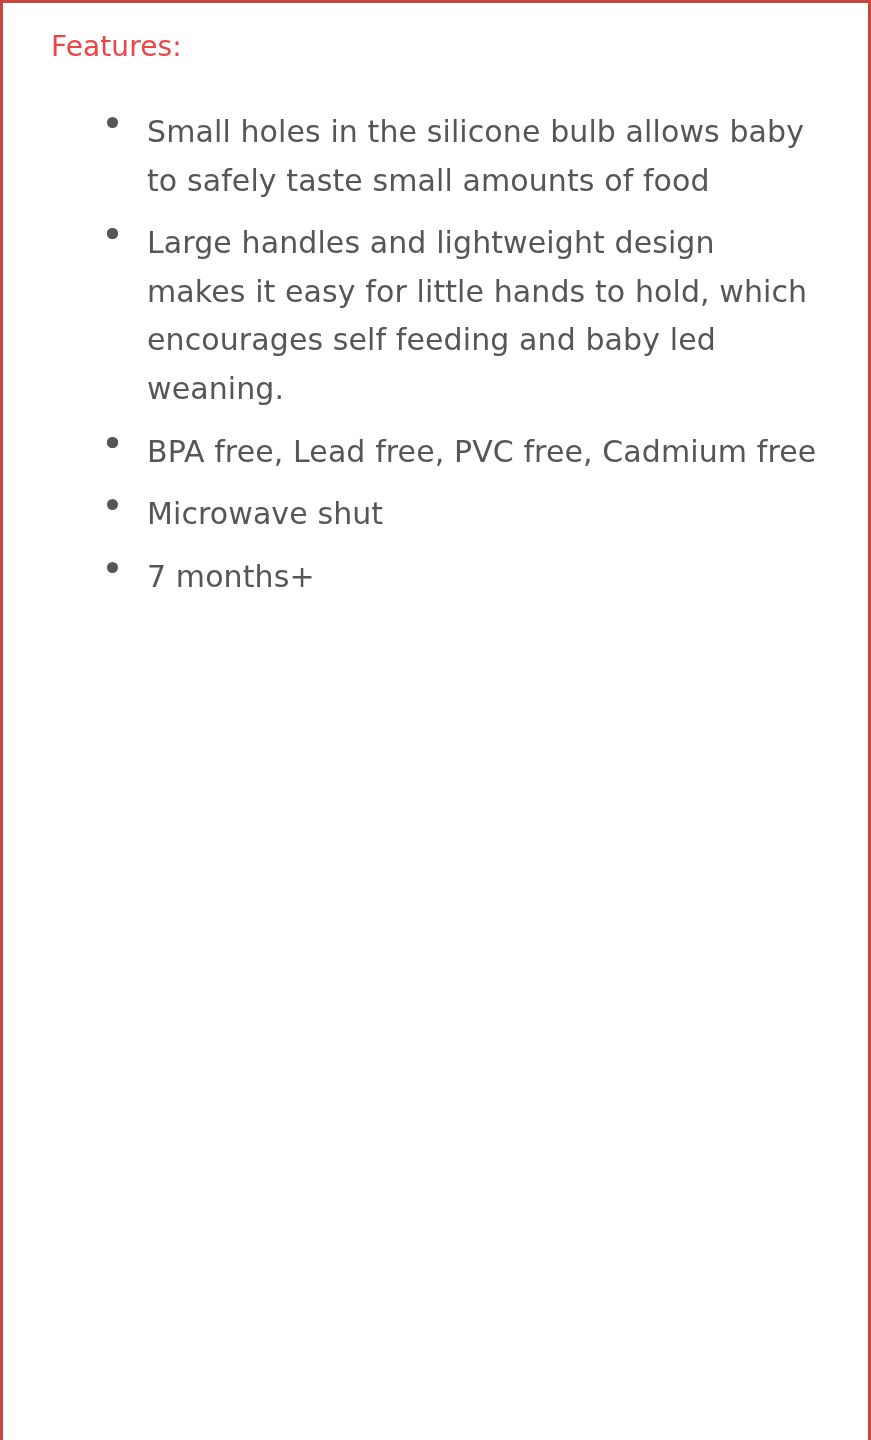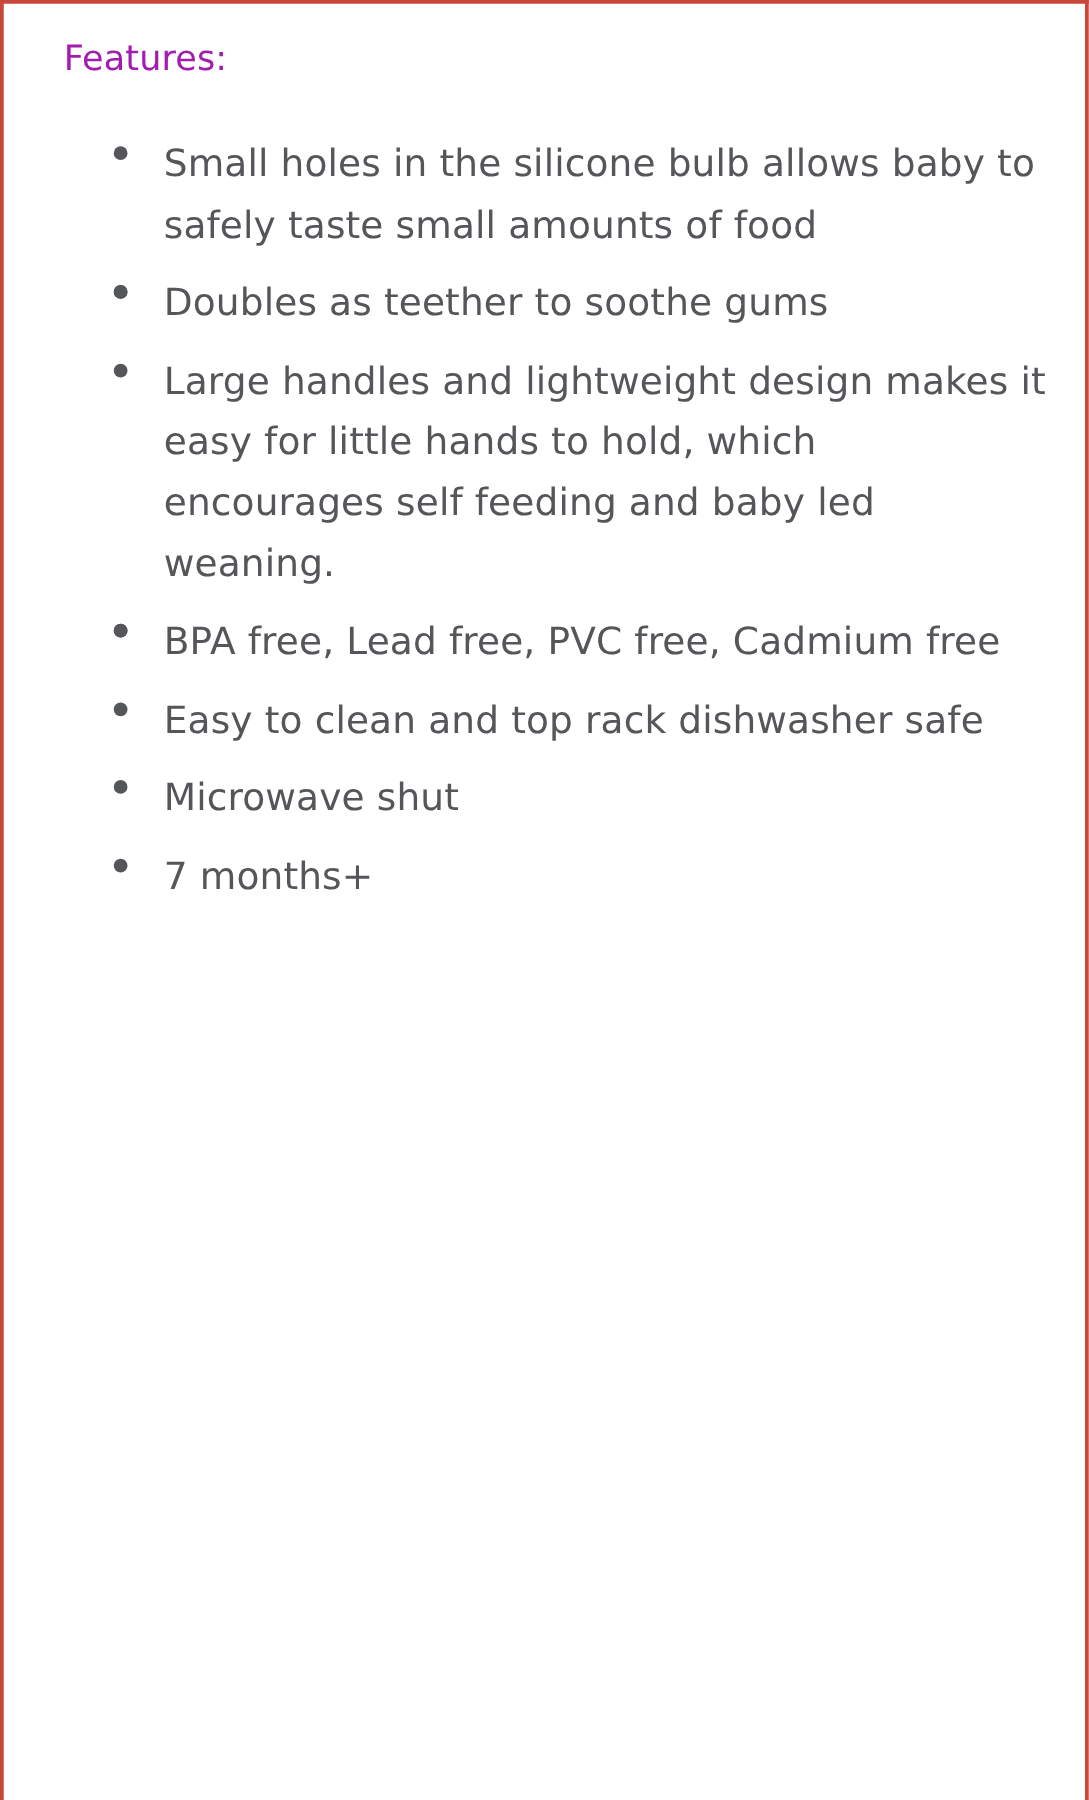--- a/index.html
+++ b/index.html
@@ -24,28 +24,28 @@
     border-right: 3px solid #c9463a;
     border-top: 3px solid #c9463a;
     overflow: hidden;
   }
   .content {
     padding: 26px 30px 20px 48px;
   }
   .features-heading {
     font-size: 28px;
     line-height: 1.25;
-    color: #a21caf;
+    color: #ef4444;
     font-weight: 400;
     margin: 0 0 44px 0;
     letter-spacing: 0.1px;
   }
   ul.features-list {
     list-style: none;
-    margin: 0;
+    margin: 16px;
     padding: 0;
   }
   ul.features-list li {
     position: relative;
     font-size: 30px;
     line-height: 1.62;
     color: #55565a;
     padding-left: 80px;
     margin-bottom: 14px;
     font-weight: 400;
@@ -75,36 +75,28 @@
     <ul class="features-list">
       <li>
         <span class="bullet"></span>
         <span class="li-text">Small holes in the silicone bulb allows baby to safely taste small amounts of food</span>
       </li>
       <li>
         <span class="bullet"></span>
       </li>
       <li>
         <span class="bullet"></span>
-        <span class="li-text">Doubles as teether to soothe gums</span>
-      </li>
-      <li>
-        <span class="bullet"></span>
         <span class="li-text">Large handles and lightweight design makes it easy for little hands to hold, which encourages self feeding and baby led weaning.</span>
       </li>
       <li>
         <span class="bullet"></span>
       </li>
       <li>
         <span class="bullet"></span>
         <span class="li-text">BPA free, Lead free, PVC free, Cadmium free</span>
-      </li>
-      <li>
-        <span class="bullet"></span>
-        <span class="li-text">Easy to clean and top rack dishwasher safe</span>
       </li>
       <li>
         <span class="bullet"></span>
         <span class="li-text">Microwave shut</span>
       </li>
       <li>
         <span class="bullet"></span>
         <span class="li-text">7 months+</span>
       </li>
     </ul>

